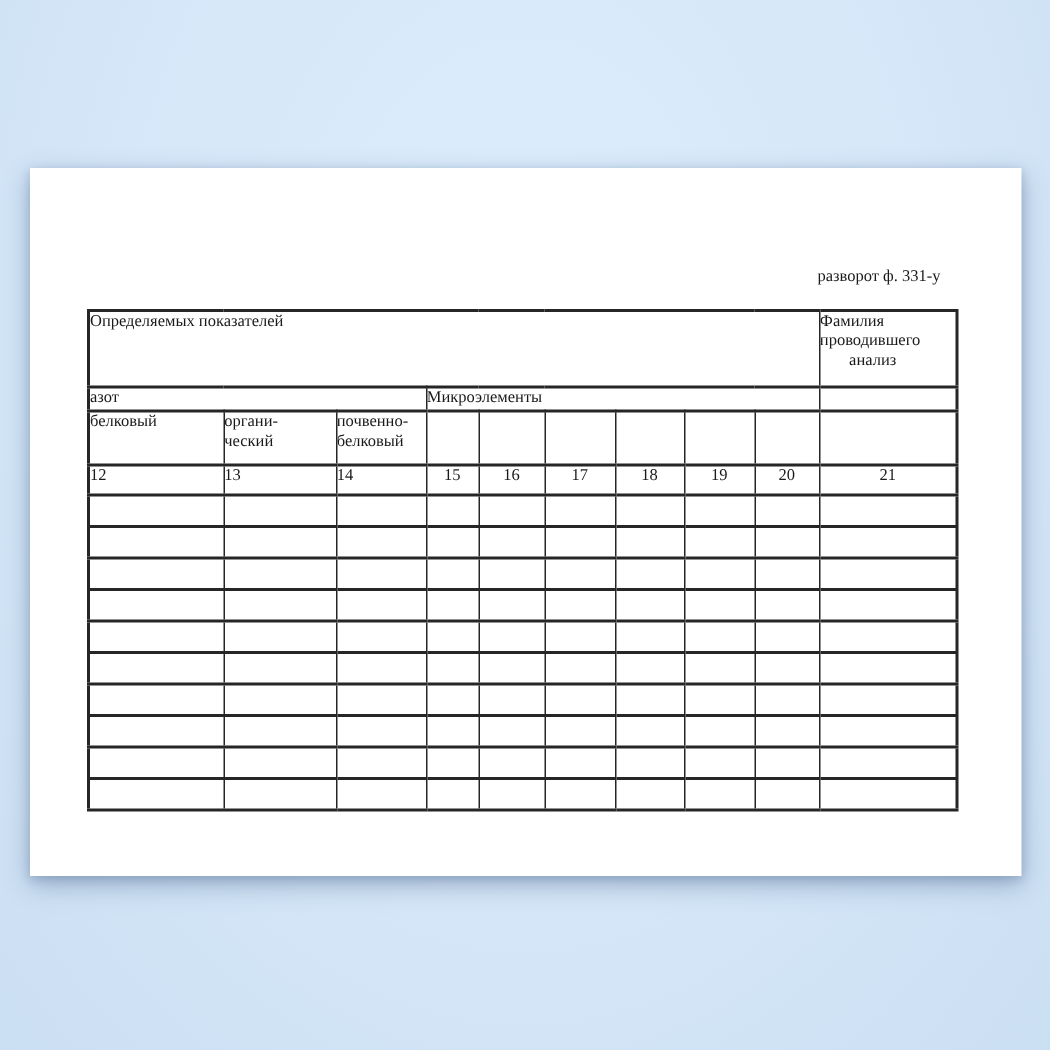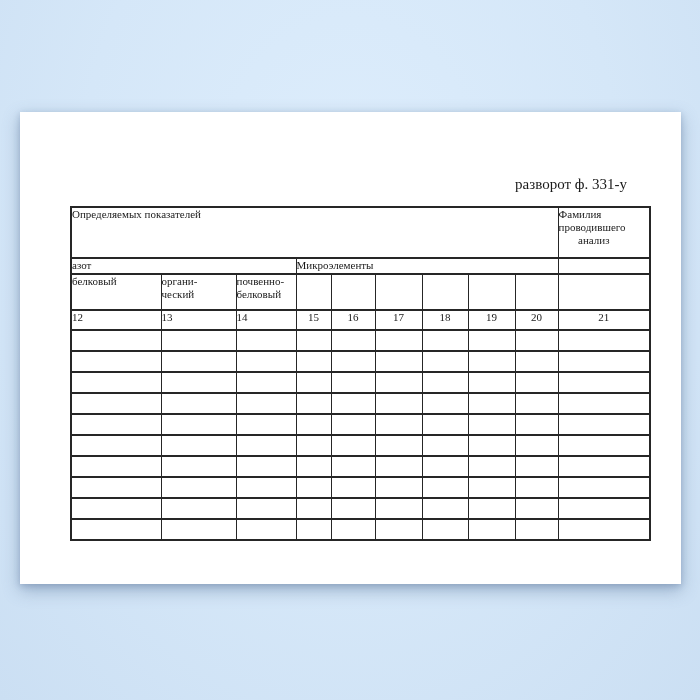--- a/index.html
+++ b/index.html
@@ -22,28 +22,28 @@
     width: 661px;
     height: 472px;
     background: #ffffff;
     box-shadow: 0 6px 16px rgba(84, 110, 148, 0.45), 0 2px 6px rgba(84, 110, 148, 0.30);
   }
   .form-ref {
     position: absolute;
     top: 66px;
     right: 54px;
     font-family: "Liberation Serif", "DejaVu Serif", serif;
-    font-size: 15px;
+    font-size: 11px;
     line-height: 13px;
     color: #1a1a1a;
     white-space: nowrap;
   }
   table.t {
     position: absolute;
-    left: 50px;
+    left: 38px;
     top: 94px;
     width: 579px;
     border-collapse: collapse;
     table-layout: fixed;
     font-family: "Liberation Serif", "DejaVu Serif", serif;
     color: #1a1a1a;
     border: 2px solid #262626;
   }
   table.t td {
     border: 1px solid #262626;

